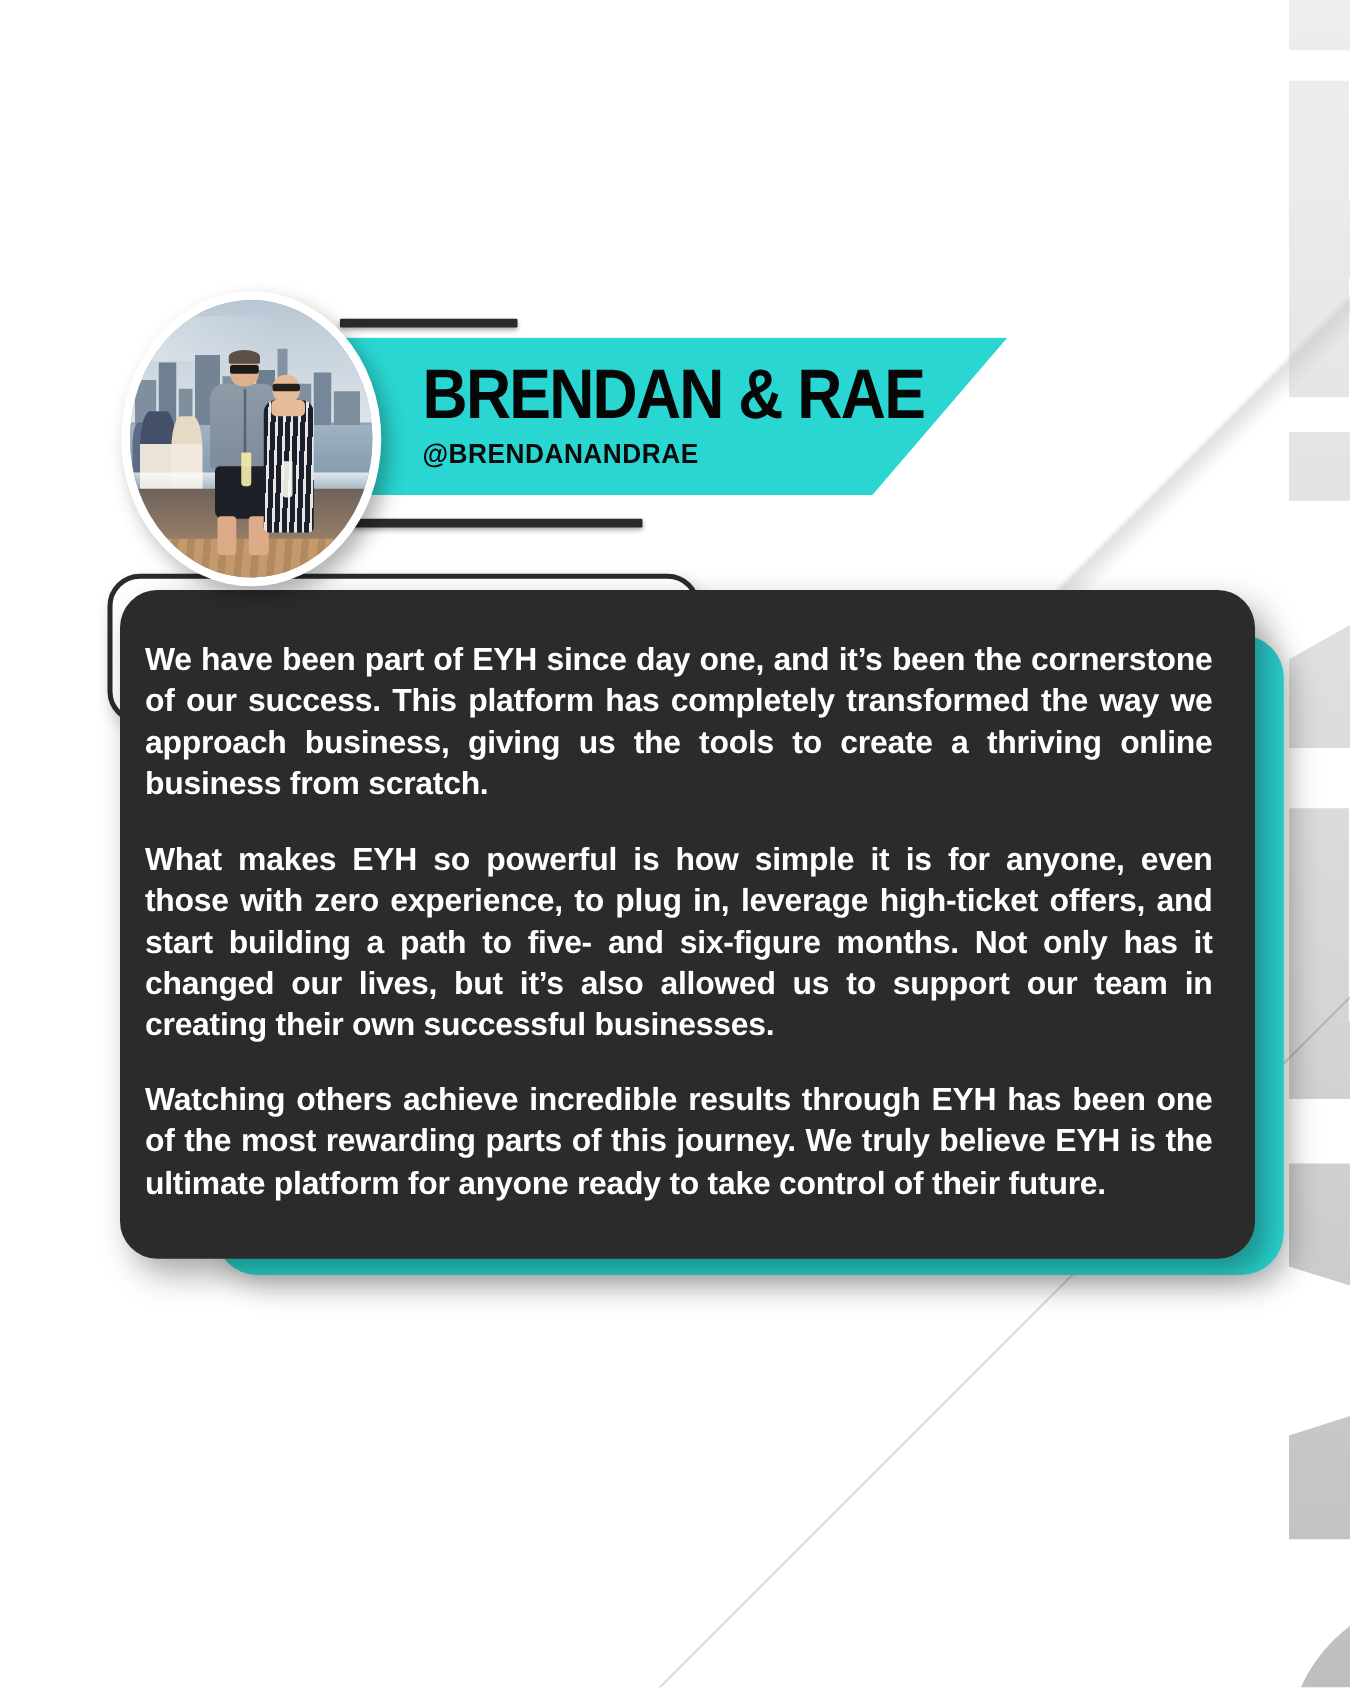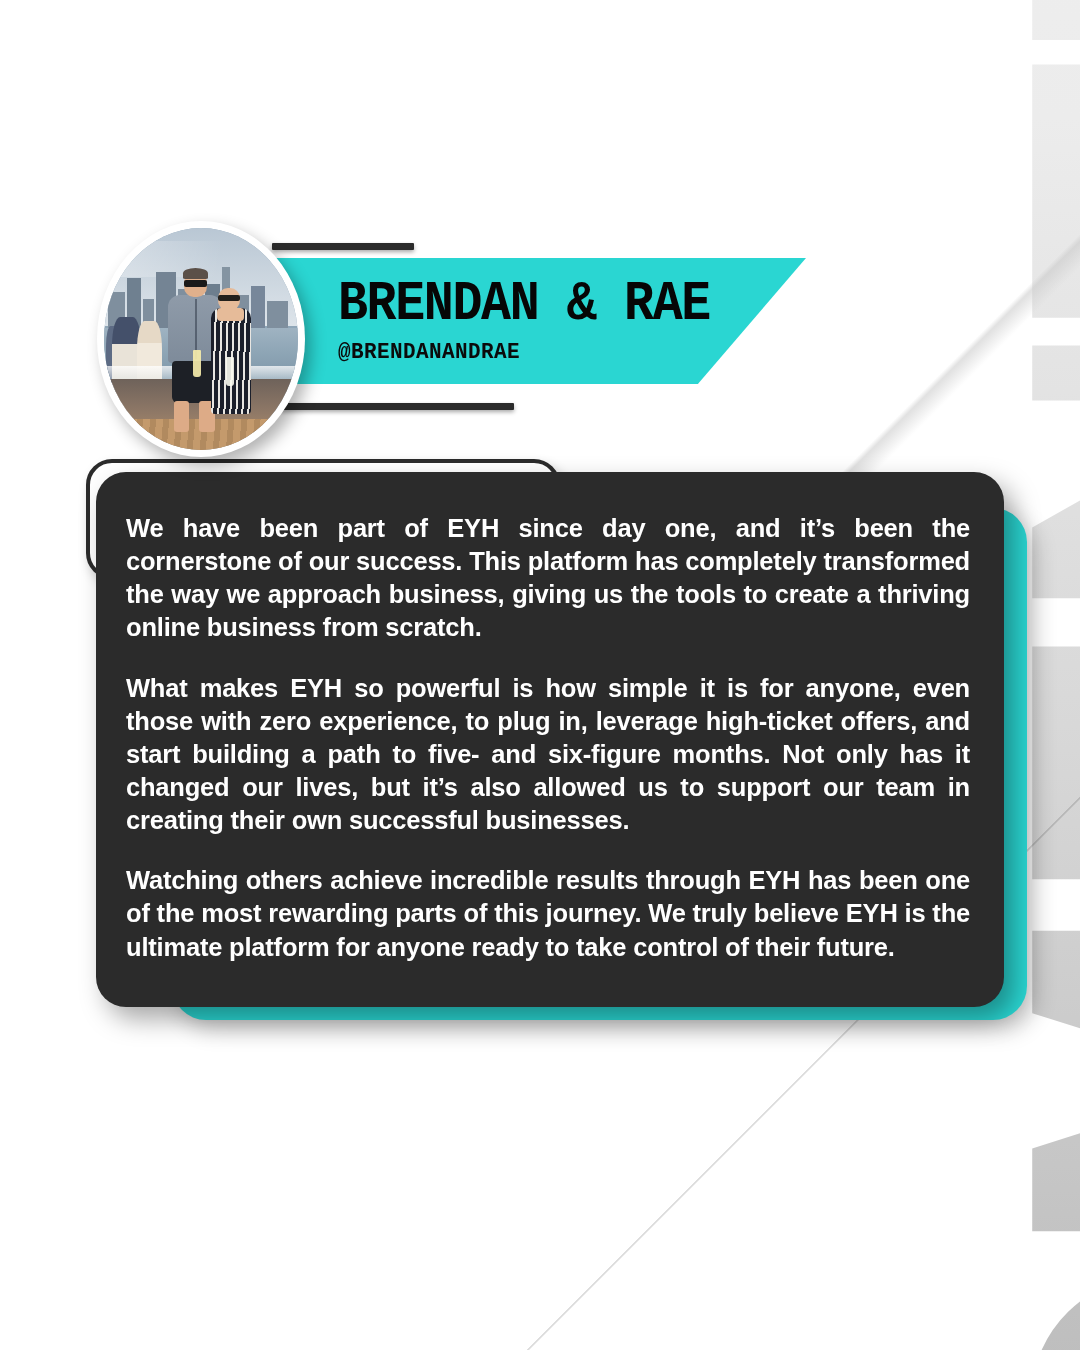--- a/index.html
+++ b/index.html
@@ -72,21 +72,21 @@
     left:250px; top:330px;
     background:linear-gradient(135deg, rgba(0,0,0,0) 49.85%, rgba(0,0,0,0.18) 49.9%, rgba(0,0,0,0) 50.0%);
   }
   #sheet-edge-hi {
     width:760px; height:1100px;
     left:455px; top:-60px;
     background:linear-gradient(135deg, rgba(255,255,255,0) 49.4%, rgba(200,200,200,0.55) 49.8%, rgba(255,255,255,0) 51.2%);
   }
 
   
-  #header { position:absolute; left:0; top:0; width:980px; height:470px;font-family:Liberation Mono, monospace; }
+  #header { position:absolute; left:0; top:12px; width:980px; height:470px; }
 
   #rule-top {
     position:absolute;
     left:272px; top:243px;
     width:142px; height:7px;
     background:#2a2a2a;
     border-radius:1px;
     box-shadow:0 2px 4px rgba(0,0,0,0.35);
   }
   #rule-bottom {
@@ -227,21 +227,21 @@
     box-shadow:8px 10px 22px rgba(0,0,0,0.22);
   }
 
   #card-dark {
     position:absolute;
     left:96px; top:472px;
     width:908px; height:535px;
     background:#2b2b2b;
     border-radius:30px;
     box-shadow:10px 12px 26px rgba(0,0,0,0.35);
-    padding:40px 34px 34px 30px;
+    padding:40px 34px 34px 20px;
     z-index:3;
   }
 
   .quote-p {
     color:#ffffff;
     font-size:25.5px;
     font-weight:bold;
     line-height:1.30;
     text-align:justify;
     text-align-last:left;

